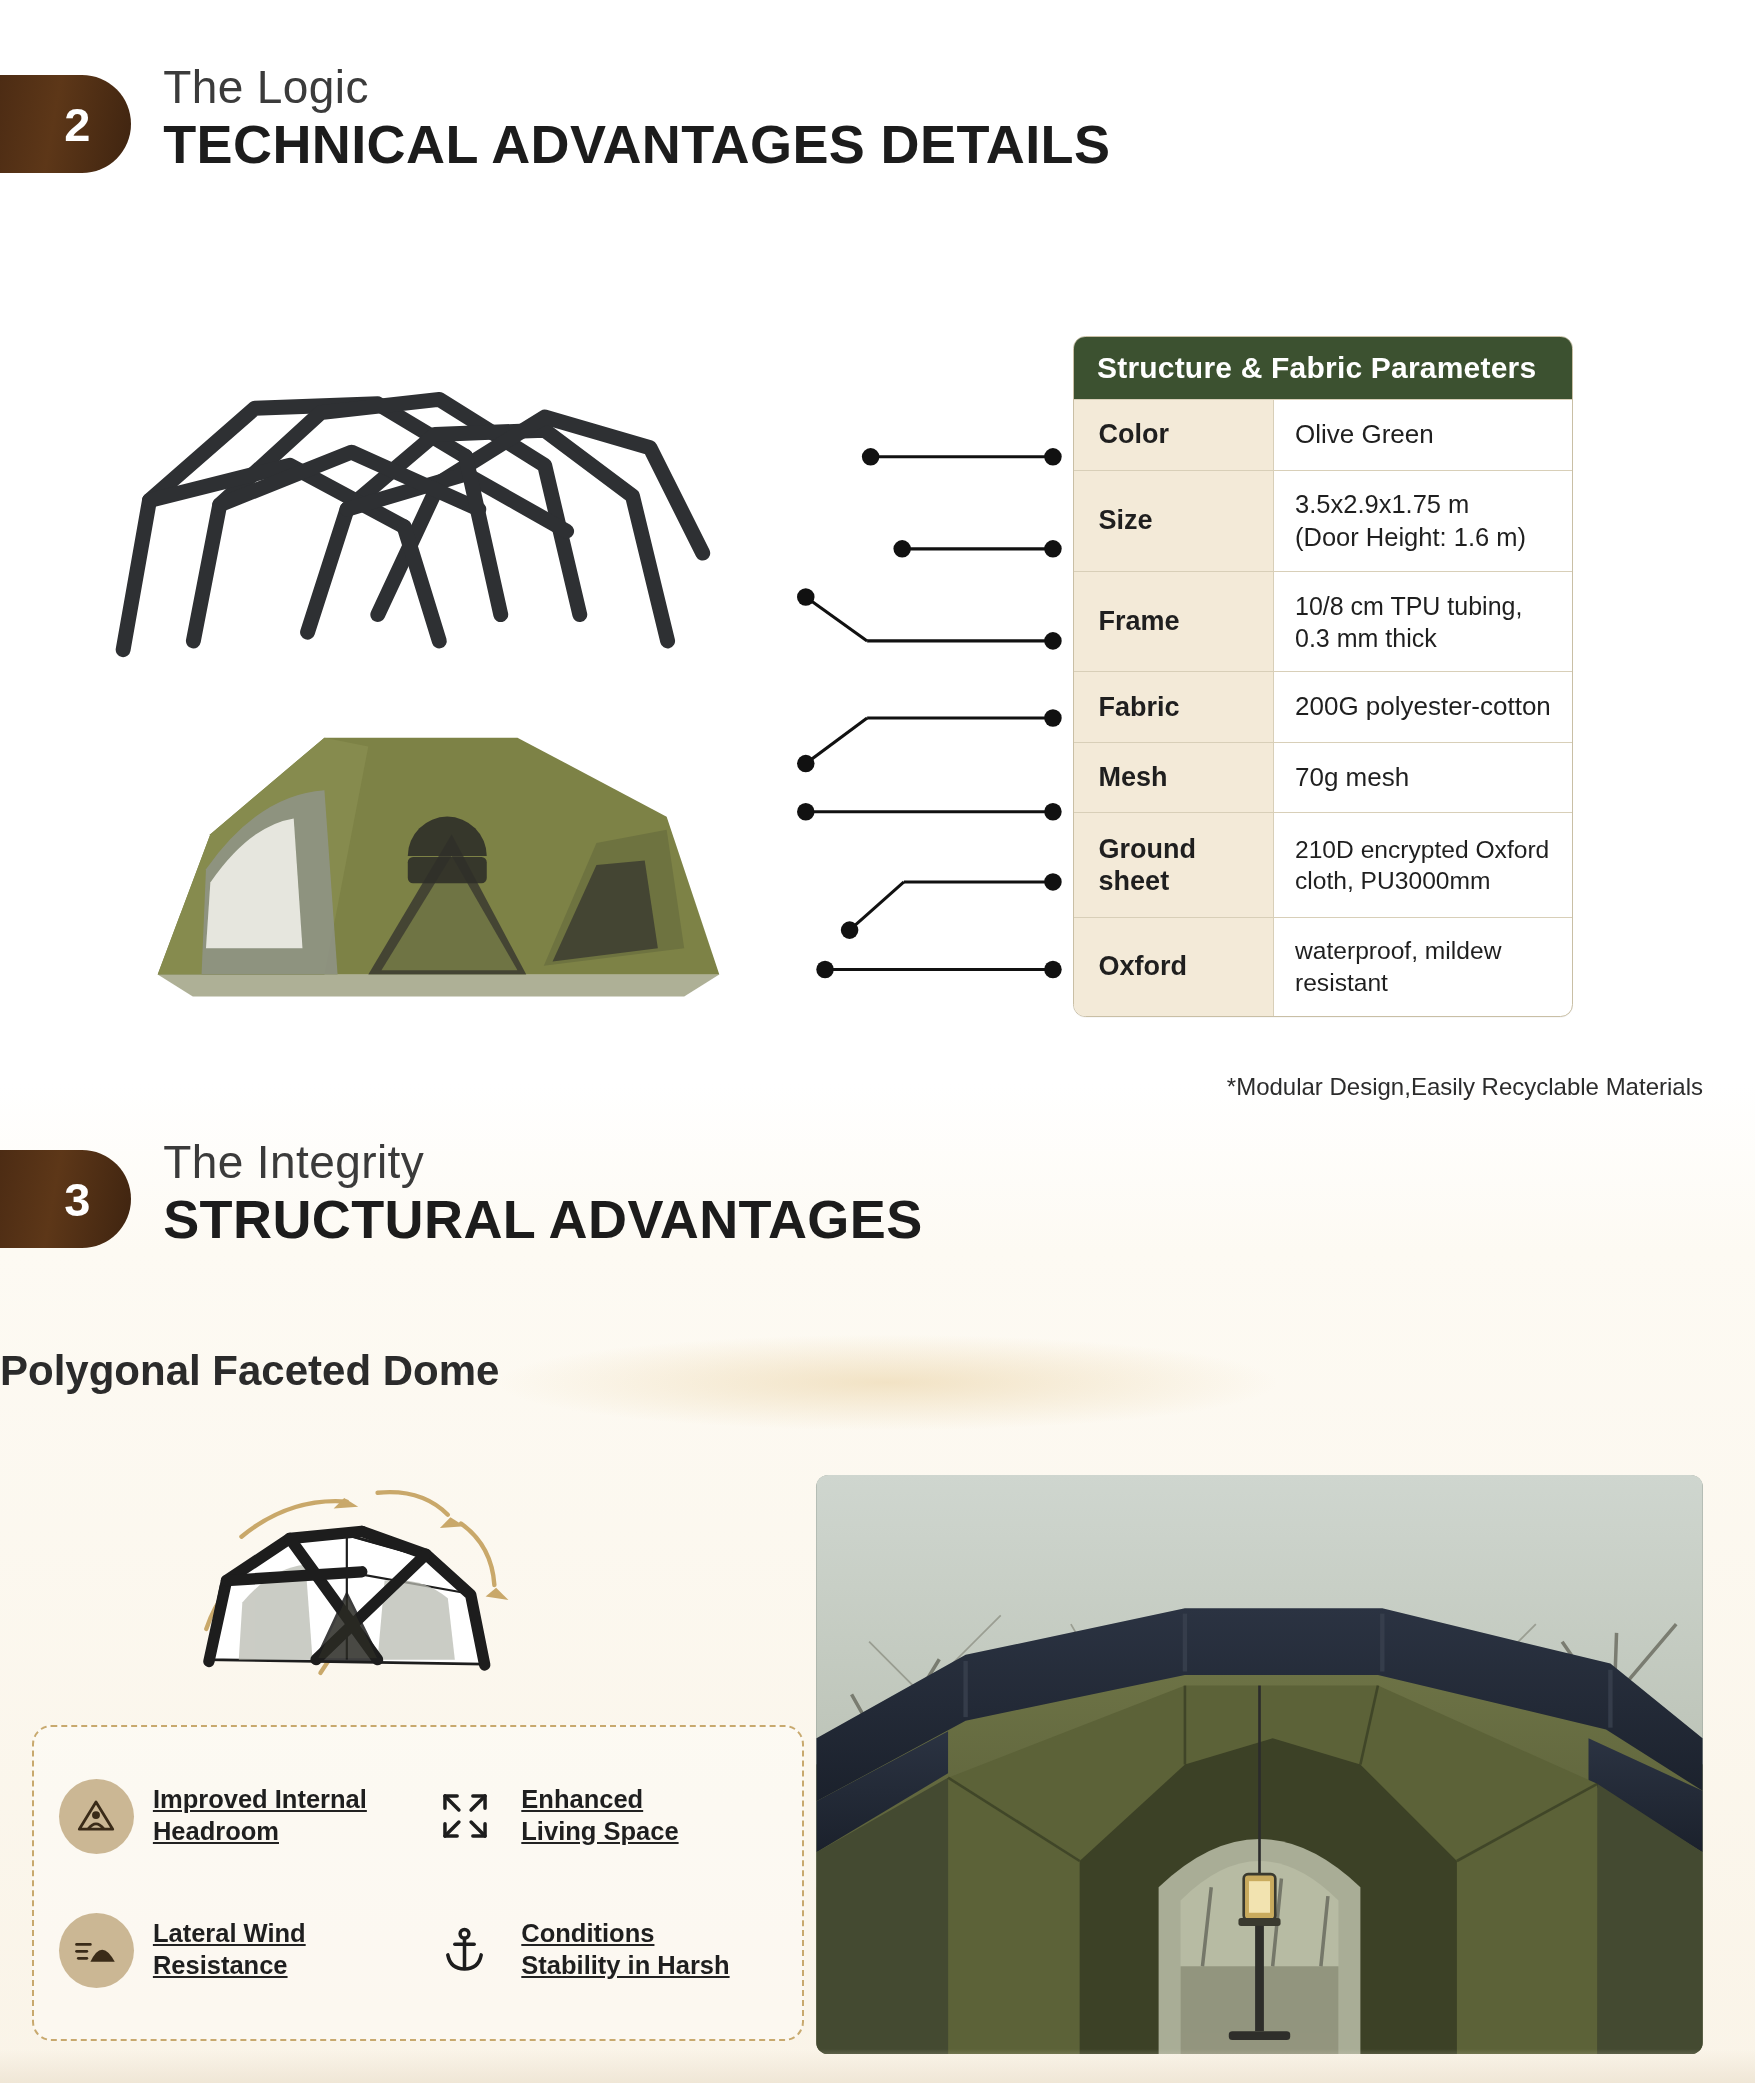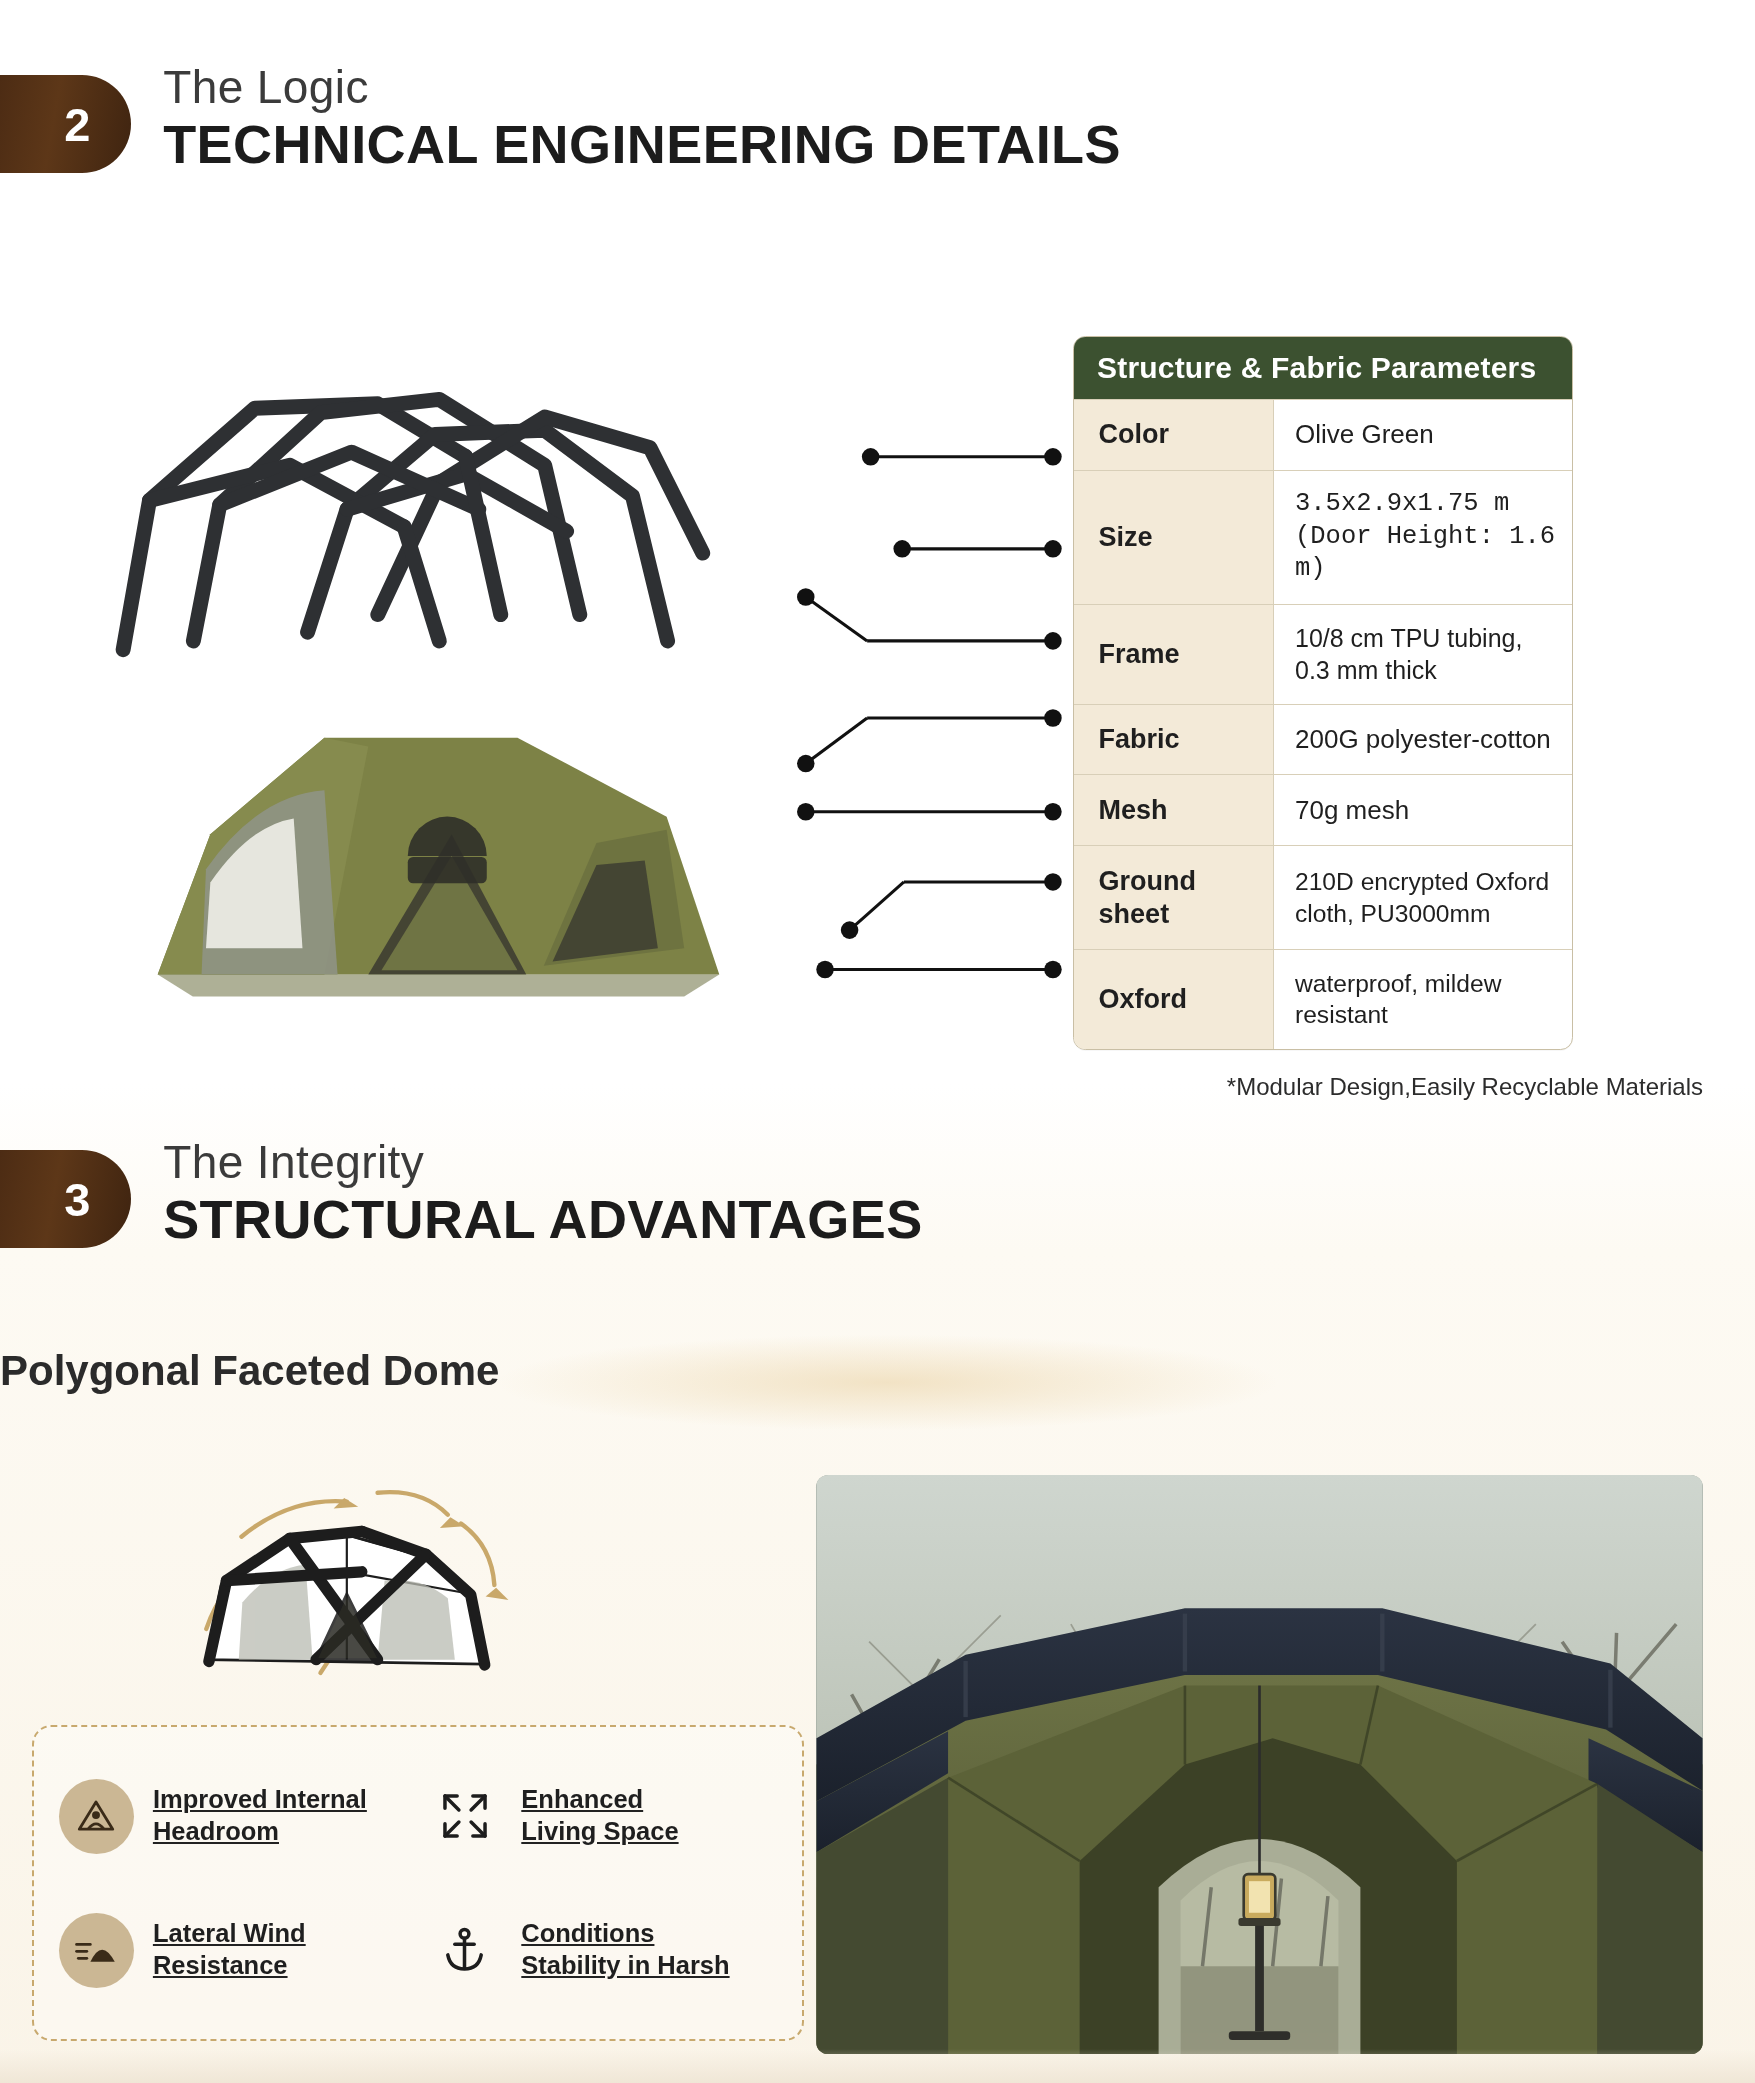--- a/index.html
+++ b/index.html
@@ -105,21 +105,21 @@
   .tval {
     flex: 1;
     padding: 17.6px 16px 17.6px 21px;
     font-size: 26px;
     color: #1f1f1f;
     display: flex;
     align-items: center;
     box-sizing: border-box;
     line-height: 1.28;
   }
-  .tval.two-line { font-size: 25.5px; font-family: Liberation Mono, monospace; }
+  .tval.two-line { font-size: 25.5px; }
   .table-note {
     position: absolute;
     left: 1073px;
     top: 1073px;
     width: 630px;
     text-align: right;
     font-size: 24px;
     color: #2c2c2c;
   }
 
@@ -218,21 +218,21 @@
 </style>
 </head>
 <body>
 
 <div class="section-head" style="left:0px; top:75px;">
   <div class="num-badge">
     <span>2</span>
   </div>
   <div class="head-texts">
     <div class="head-sub">The Logic</div>
-    <div class="head-title">TECHNICAL ENGINEERING DETAILS</div>
+    <div class="head-title">TECHNICAL ADVANTAGES DETAILS</div>
   </div>
 </div>
 
 <div class="frame-art">
   <svg width="685" height="334" viewBox="0 0 780 380">
     <g fill="none" stroke="#2e3033" stroke-width="17" stroke-linecap="round" stroke-linejoin="round">
       <path d="M40 340 L70 170 L190 65 L330 60 L430 120"></path>
       <path d="M120 330 L150 175 L265 70 L400 55 L520 130 L560 300"></path>
       <path d="M250 320 L295 180 L395 95 L520 90 L620 165 L660 330"></path>
       <path d="M330 300 L400 150 L520 75 L640 110 L700 230"></path>

